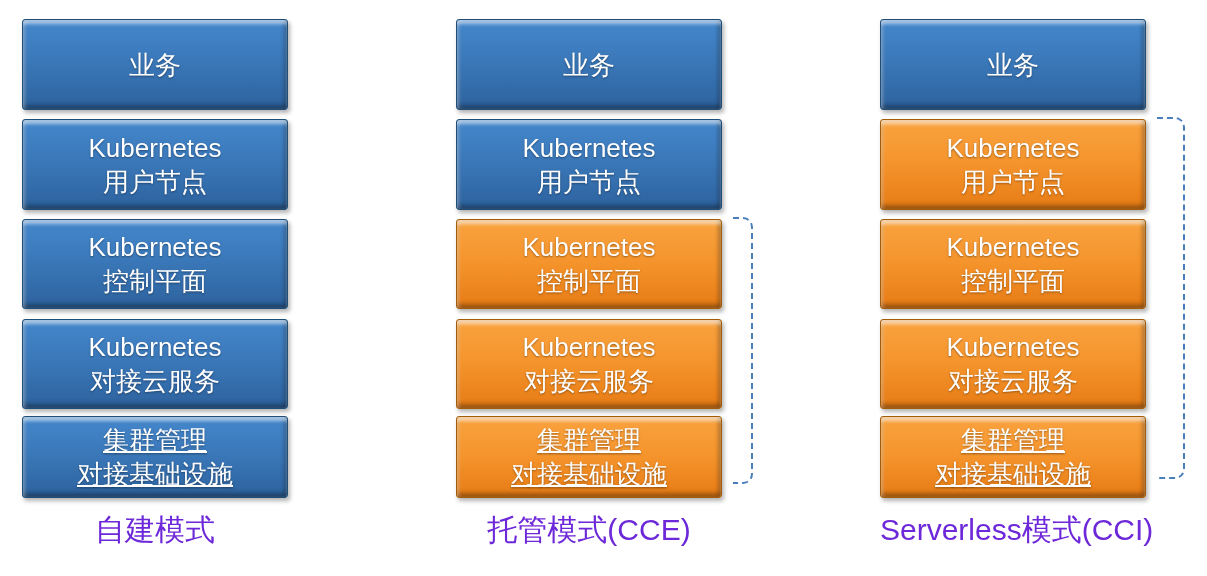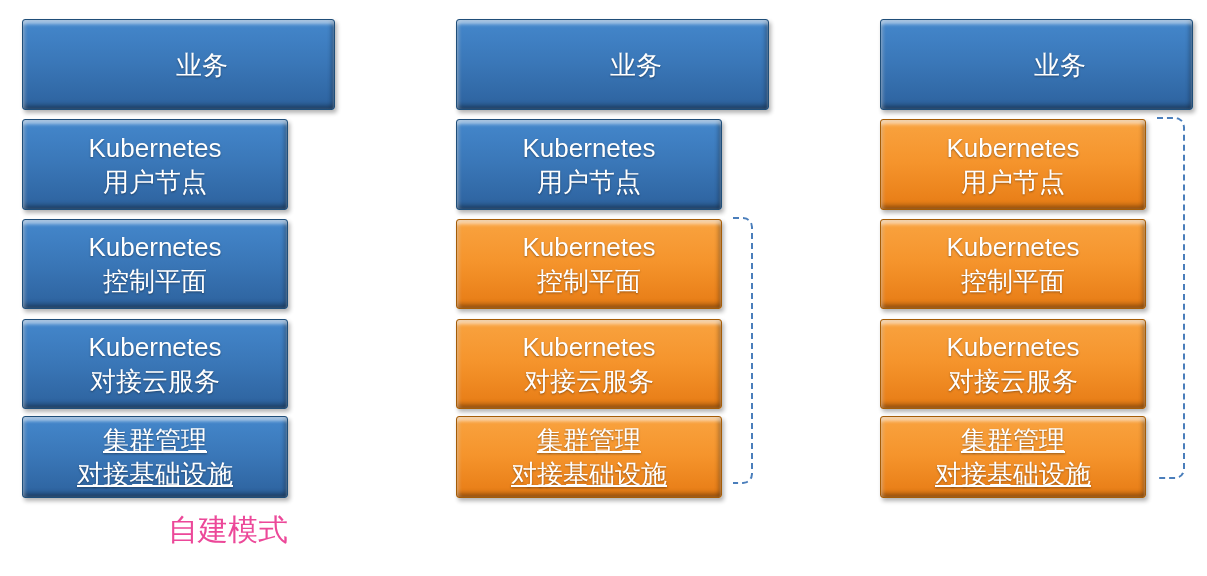--- a/index.html
+++ b/index.html
@@ -40,43 +40,43 @@
     text-align: center;
     font-size: 26px;
     line-height: 34px;
     box-shadow:
       inset 0 4px 3px rgba(255,255,255,0.45),
       inset 3px 0 3px rgba(255,255,255,0.18),
       inset -3px 0 4px rgba(0,0,0,0.22),
       inset 0 -4px 4px rgba(0,0,0,0.28),
       2px 3px 4px rgba(0,0,0,0.30);
   }
-  .row-0 { top: 19px;  height: 89px; padding-left: 47px; }
+  .row-0 { top: 19px;  height: 89px; }
   .row-1 { top: 119px; height: 89px; }
   .row-2 { top: 219px; height: 88px; }
   .row-3 { top: 319px; height: 88px; }
   .row-4 { top: 416px; height: 80px; text-decoration: underline; }
 
   .box-blue {
     background: linear-gradient(180deg, #5f9ad6 0%, #4284c8 9%, #3a77b8 48%, #3067a4 88%, #2b5e97 100%);
     border-color: #1f4e79;
   }
   .box-orange {
     background: linear-gradient(180deg, #fbb768 0%, #f8a03c 9%, #f5942c 48%, #ea811a 88%, #e07812 100%);
     border-color: #a55c06;
   }
 
   .caption {
     position: absolute;
     top: 510px;
     left: 0;
     width: 100%;
-    text-align: right;
+    text-align: center;
     font-size: 30px;
-    color: #ec4899;
+    color: #6d28d9;
     white-space: nowrap;
   }
 
   .bracket {
     position: absolute;
     border: 2px dashed #4A7EBB;
     border-left: none;
     border-radius: 0 10px 10px 0;
   }
   .bracket-cce { left: 733px; top: 217px; width: 18px; height: 263px; }
@@ -125,20 +125,21 @@
         <span>控制平面</span>
     </div>
     <div class="box row-3 box-orange">
       <span>Kubernetes</span>
         <span>对接云服务</span>
     </div>
     <div class="box row-4 box-orange">
       <span>集群管理</span>
         <span>对接基础设施</span>
     </div>
+    <div class="caption">托管模式(CCE)</div>
   </div>
 
   <div class="column col-2">
     <div class="box row-0 box-blue">
       <span>业务</span>
         <span></span>
     </div>
     <div class="box row-1 box-orange">
       <span>Kubernetes</span>
         <span>用户节点</span>
@@ -148,18 +149,19 @@
         <span>控制平面</span>
     </div>
     <div class="box row-3 box-orange">
       <span>Kubernetes</span>
         <span>对接云服务</span>
     </div>
     <div class="box row-4 box-orange">
       <span>集群管理</span>
         <span>对接基础设施</span>
     </div>
+    <div class="caption">Serverless模式(CCI)</div>
   </div>
 
   <div class="bracket bracket-cce"></div>
   <div class="bracket bracket-cci"></div>
 
 </div>
 
 </body></html>

